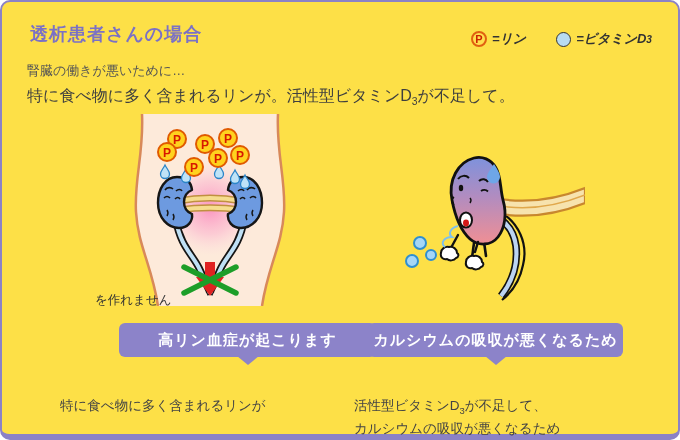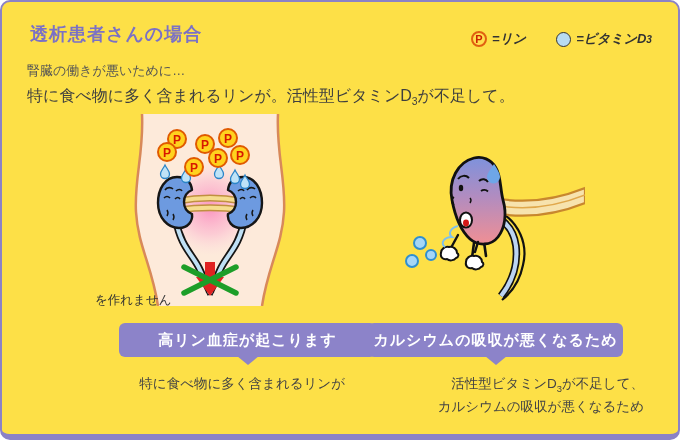--- a/index.html
+++ b/index.html
@@ -61,22 +61,22 @@
   .banner-left { left:72px; width:257px;margin-left:45px; }
   .banner-right { left:366px; width:255px; }
   .banner .tail {
     position:absolute; left:50%; bottom:-8px; transform:translateX(-50%);
     width:0; height:0;
     border-left:11px solid transparent;
     border-right:11px solid transparent;
     border-top:9px solid #8c83c9;
   }
   .caption {
-    position:absolute; top:371px;
-    font-size:13.5px; color:#444; text-align:right; line-height:1.65;
+    position:absolute; top:393px;
+    font-size:13.5px; color:#444; text-align:left; line-height:1.65;
   }
   .caption sub { font-size:0.7em; }
   .caption-left { left:58px; width:285px; }
   .caption-right { left:352px; width:290px; }
 </style>
 </head>
 <body>
 
 <div class="stage">
   <div class="card">

